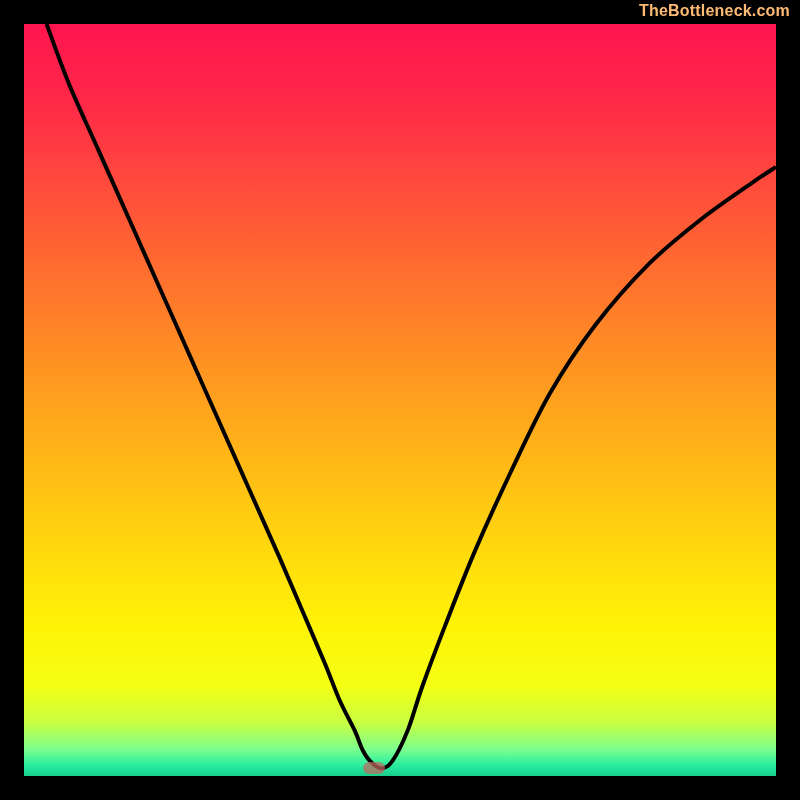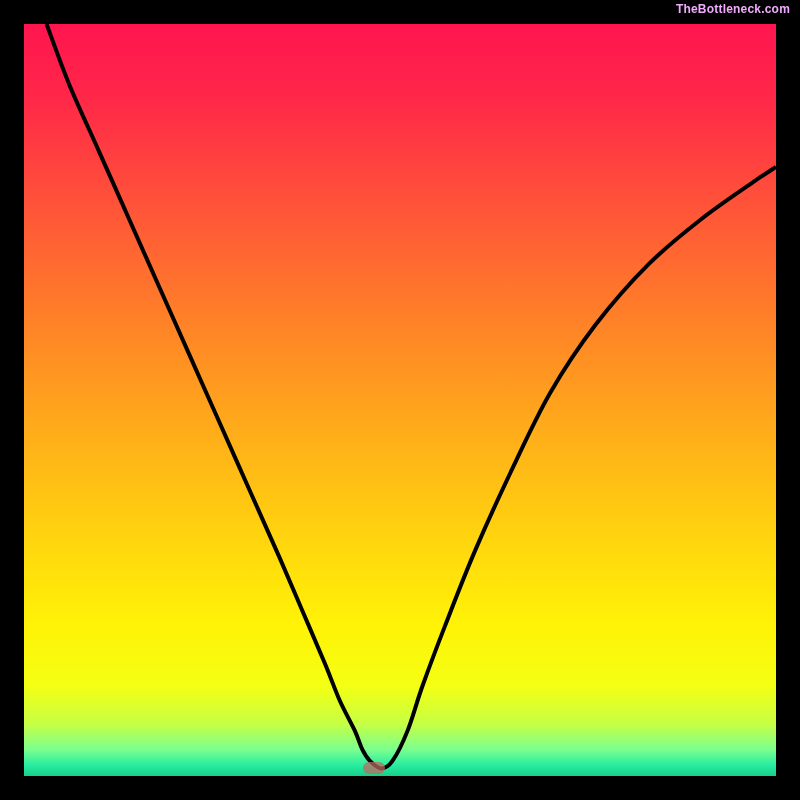--- a/index.html
+++ b/index.html
@@ -18,23 +18,23 @@
   }
   .gradient {
     position: absolute;
     top: 0; left: 0; width: 100%; height: 100%;
   }
   .attribution {
     position: absolute;
     top: 2px;
     right: 10px;
     font-family: Arial, Helvetica, sans-serif;
-    font-size: 12px;
+    font-size: 16px;
     font-weight: bold;
-    color: #f0abfc;
+    color: #fdba74;
     letter-spacing: 0.2px;
   }
   .curve {
     position: absolute;
     top: 0; left: 0; width: 100%; height: 100%;
   }
   .marker {
     position: absolute;
     width: 22px; height: 12px;
     border-radius: 6px;

